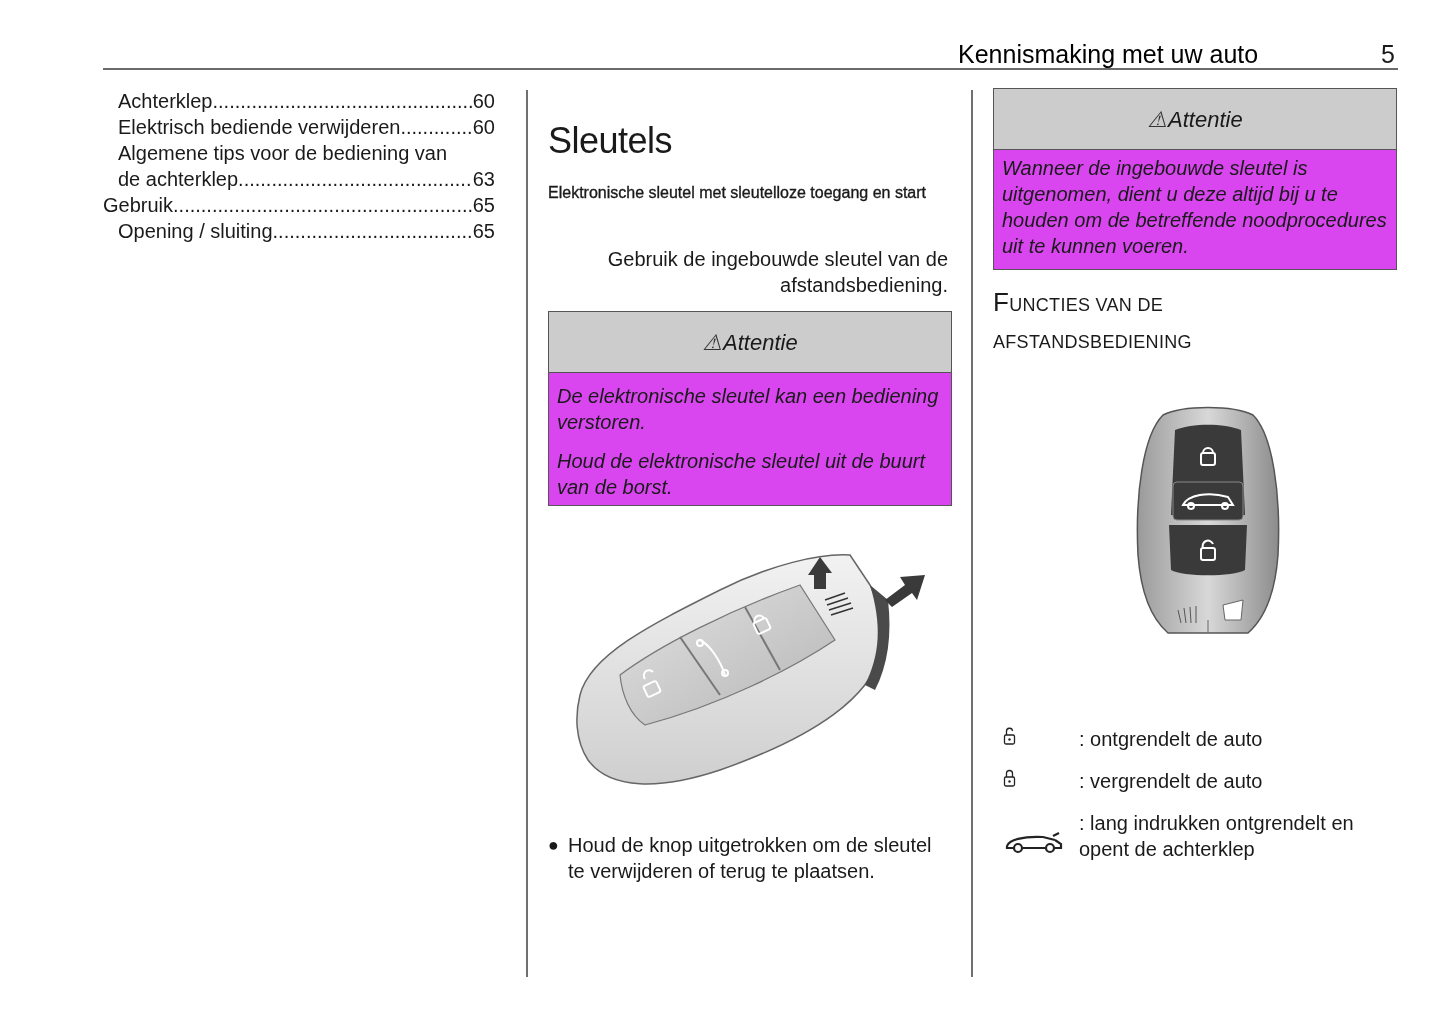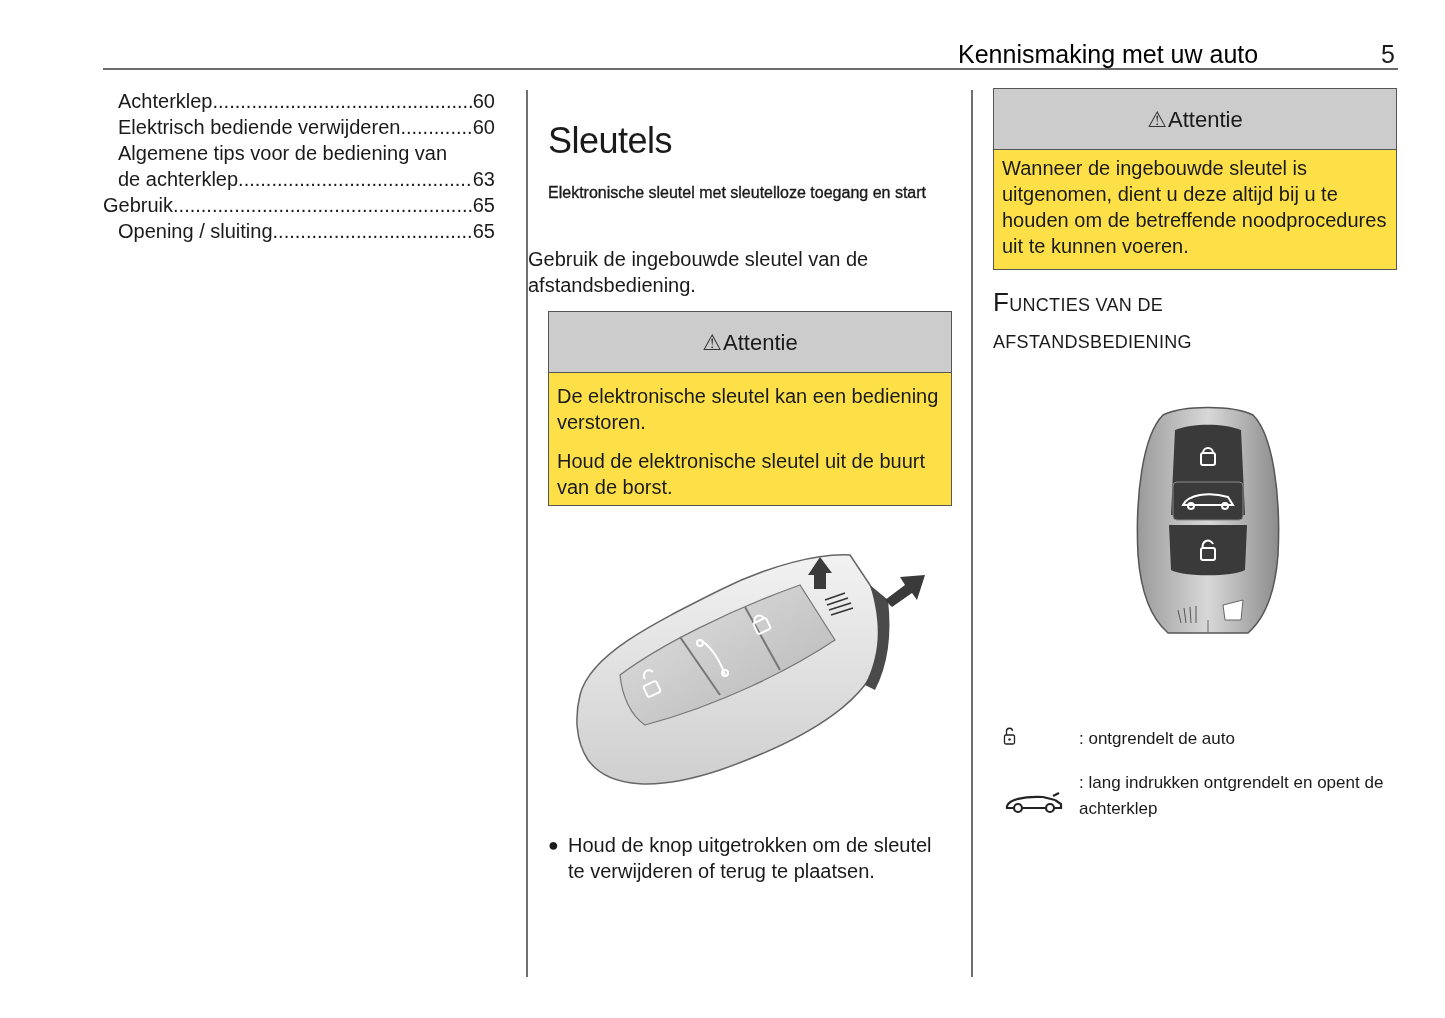--- a/index.html
+++ b/index.html
@@ -14,29 +14,29 @@
   .toc-row { display:flex; white-space:nowrap; overflow:hidden; }
   .toc-row.indent { padding-left:15px; }
   .toc-row .t { flex:0 0 auto; }
   .toc-row .dots { flex:1 1 auto; overflow:hidden; white-space:nowrap; }
   .toc-row .dots::after { content:"................................................................................................"; }
   .toc-row .p { flex:0 0 auto; }
   .toc-row.wrap .dots::after { content:""; }
   .h1 { left:548px; top:120px; font-size:36px; line-height:42px; letter-spacing:-0.5px; }
   .h2 { left:548px; top:180px; width:400px; font-size:16px; line-height:26px; font-weight:normal; -webkit-text-stroke:0.35px #1a1a1a; }
   .p { font-size:20px; line-height:26px; }
-  .warn { border:1.5px solid #555; background:#fde047; }
+  .warn { border:1.5px solid #555; background:#d946ef;font-style:italic; }
   .warn-head { background:#cccccc; border-bottom:1.5px solid #555; text-align:center; font-size:22px; height:60px; line-height:62px; }
   .warn-head .tri { font-size:22px; color:#333; margin-right:1px; }
   .warn-body { padding:10px 8px 8px 8px; font-size:20px; line-height:26px; }
   .warn-body .para + .para { margin-top:13px; }
   .smallcaps { font-size:22px; line-height:36px; letter-spacing:0.3px; }
   .sc-big { font-size:26px; }
   .sc-small { font-size:18px; }
-  .legend-row { display:flex; font-size:17px; line-height:26px; }
+  .legend-row { display:flex; font-size:20px; line-height:26px; }
   .legend-icon { width:76px; flex:0 0 76px; }
   .bullet { display:flex; font-size:20px; line-height:26px; }
   .bullet .dot { width:20px; flex:0 0 20px; font-size:18px; }
 </style>
 </head>
 <body>
 
 <div class="abs header-title">Kennismaking met uw auto</div>
 <div class="abs page-num">5</div>
 <div class="abs header-rule"></div>
@@ -71,21 +71,21 @@
   </div>
   <div class="toc-row indent">
     <span class="t">Opening / sluiting</span>
       <span class="dots"></span>
       <span class="p">65</span>
   </div>
 </div>
 
 <div class="abs h1">Sleutels</div>
 <div class="abs h2">Elektronische sleutel met sleutelloze toegang en start</div>
-<div class="abs p" style="left:528px; top:246px; width:400px;">Gebruik de ingebouwde sleutel van de afstandsbediening.</div>
+<div class="abs p" style="left:548px; top:246px; width:400px;text-align:right;">Gebruik de ingebouwde sleutel van de afstandsbediening.</div>
 
 <div class="abs warn" style="left:548px; top:311px; width:402px; height:193px;">
   <div class="warn-head">
     <span class="tri">⚠</span><span>Attentie</span>
   </div>
   <div class="warn-body">
     <div class="para">De elektronische sleutel kan een bediening verstoren.</div>
     <div class="para">Houd de elektronische sleutel uit de buurt van de borst.</div>
   </div>
 </div>
@@ -189,20 +189,30 @@
   <div class="legend-row" style="margin-bottom:16px;">
     <span class="legend-icon">
       <svg width="14" height="20" viewBox="0 0 14 20">
           <rect x="1.5" y="9" width="10" height="9" rx="1.5" fill="none" stroke="#222" stroke-width="1.3"></rect>
           <path d="M3.5 9 V5.5 a3 3 0 0 1 6 -0.5" fill="none" stroke="#222" stroke-width="1.3"></path>
           <circle cx="6.5" cy="13.5" r="1.2" fill="#222"></circle>
         </svg>
     </span>
     <span>: ontgrendelt de auto</span>
   </div>
+  <div class="legend-row" style="margin-bottom:16px;">
+    <span class="legend-icon">
+      <svg width="14" height="20" viewBox="0 0 14 20">
+          <rect x="1.5" y="9" width="10" height="9" rx="1.5" fill="none" stroke="#222" stroke-width="1.3"></rect>
+          <path d="M3.5 9 V5.5 a3 3 0 0 1 6 0 V9" fill="none" stroke="#222" stroke-width="1.3"></path>
+          <circle cx="6.5" cy="13.5" r="1.2" fill="#222"></circle>
+        </svg>
+    </span>
+    <span>: vergrendelt de auto</span>
+  </div>
   <div class="legend-row">
     <span class="legend-icon" style="padding-top:22px;">
       <svg width="62" height="22" viewBox="0 0 62 22">
           <path d="M4 14 C 6 8, 20 4, 40 5 L 52 8" fill="none" stroke="#222" stroke-width="2.2"></path>
           <path d="M50 4 L 56 1" stroke="#222" stroke-width="2.2"></path>
           <path d="M4 14 L 4 16 L 10 16 M20 16 L 42 16 M52 16 L 58 16 L 58 12 L 52 8" fill="none" stroke="#222" stroke-width="2.2"></path>
           <circle cx="15" cy="16" r="4" fill="#fff" stroke="#222" stroke-width="2.2"></circle>
           <circle cx="47" cy="16" r="4" fill="#fff" stroke="#222" stroke-width="2.2"></circle>
         </svg>
     </span>

